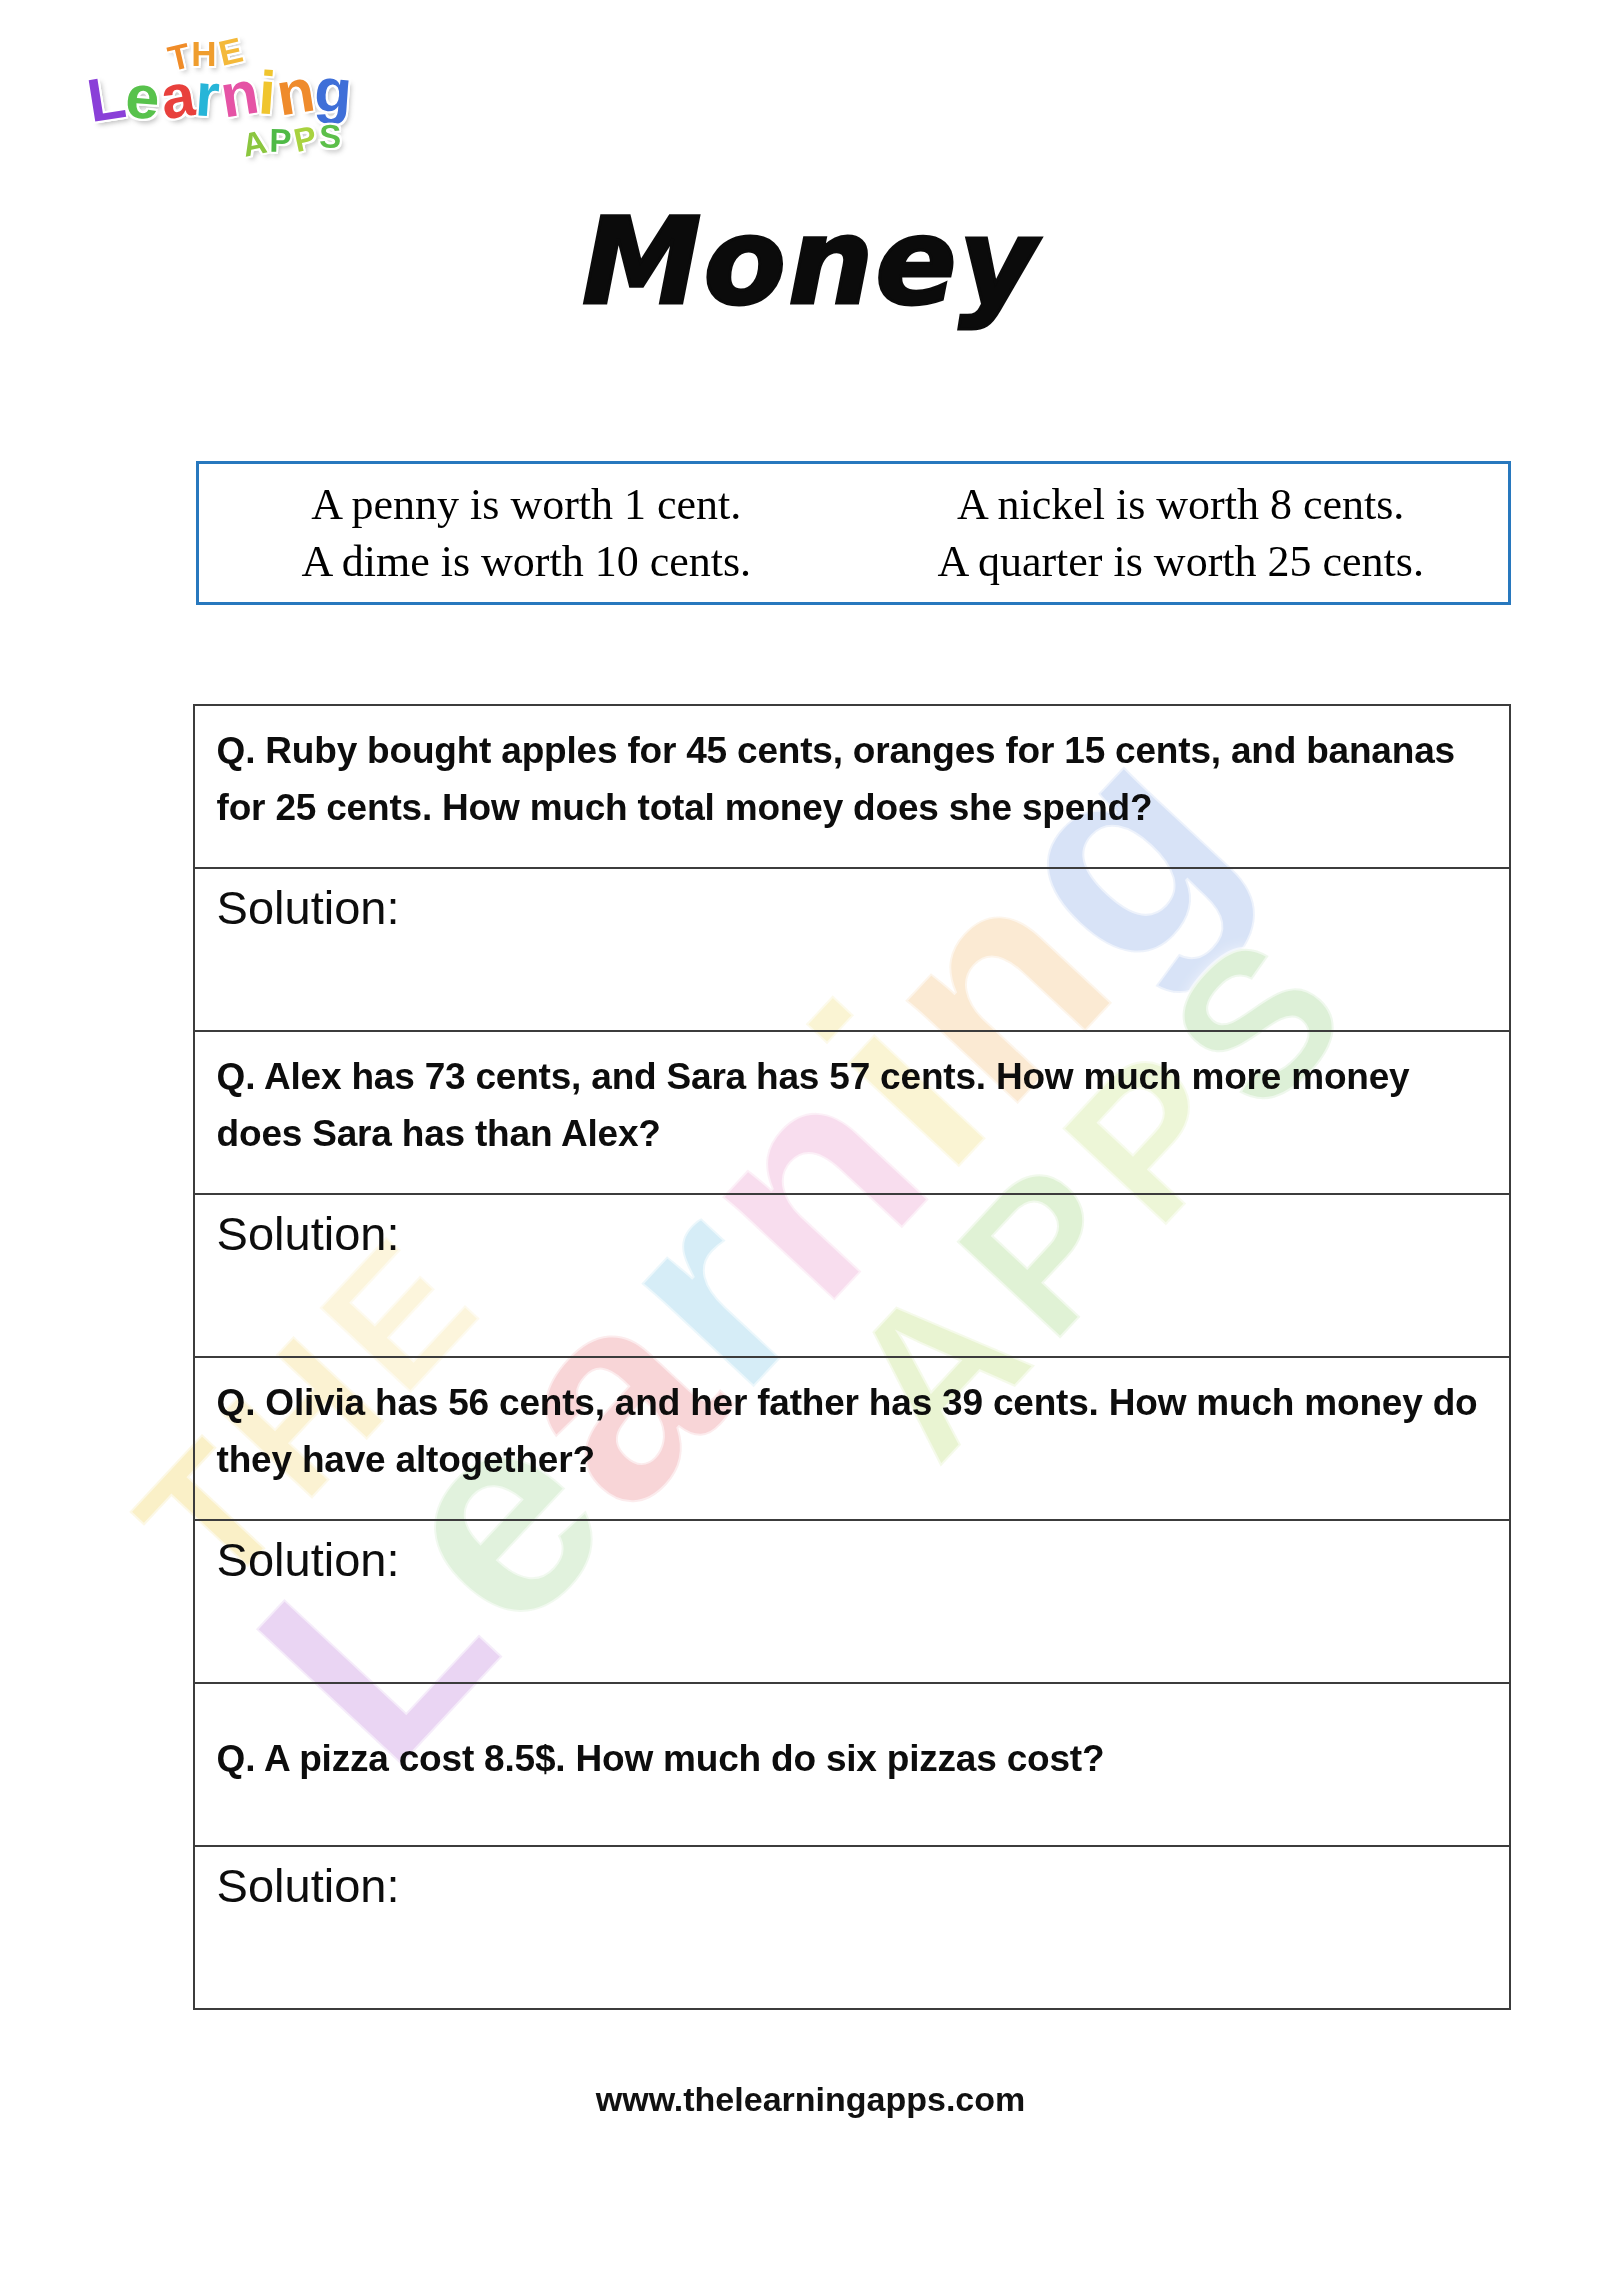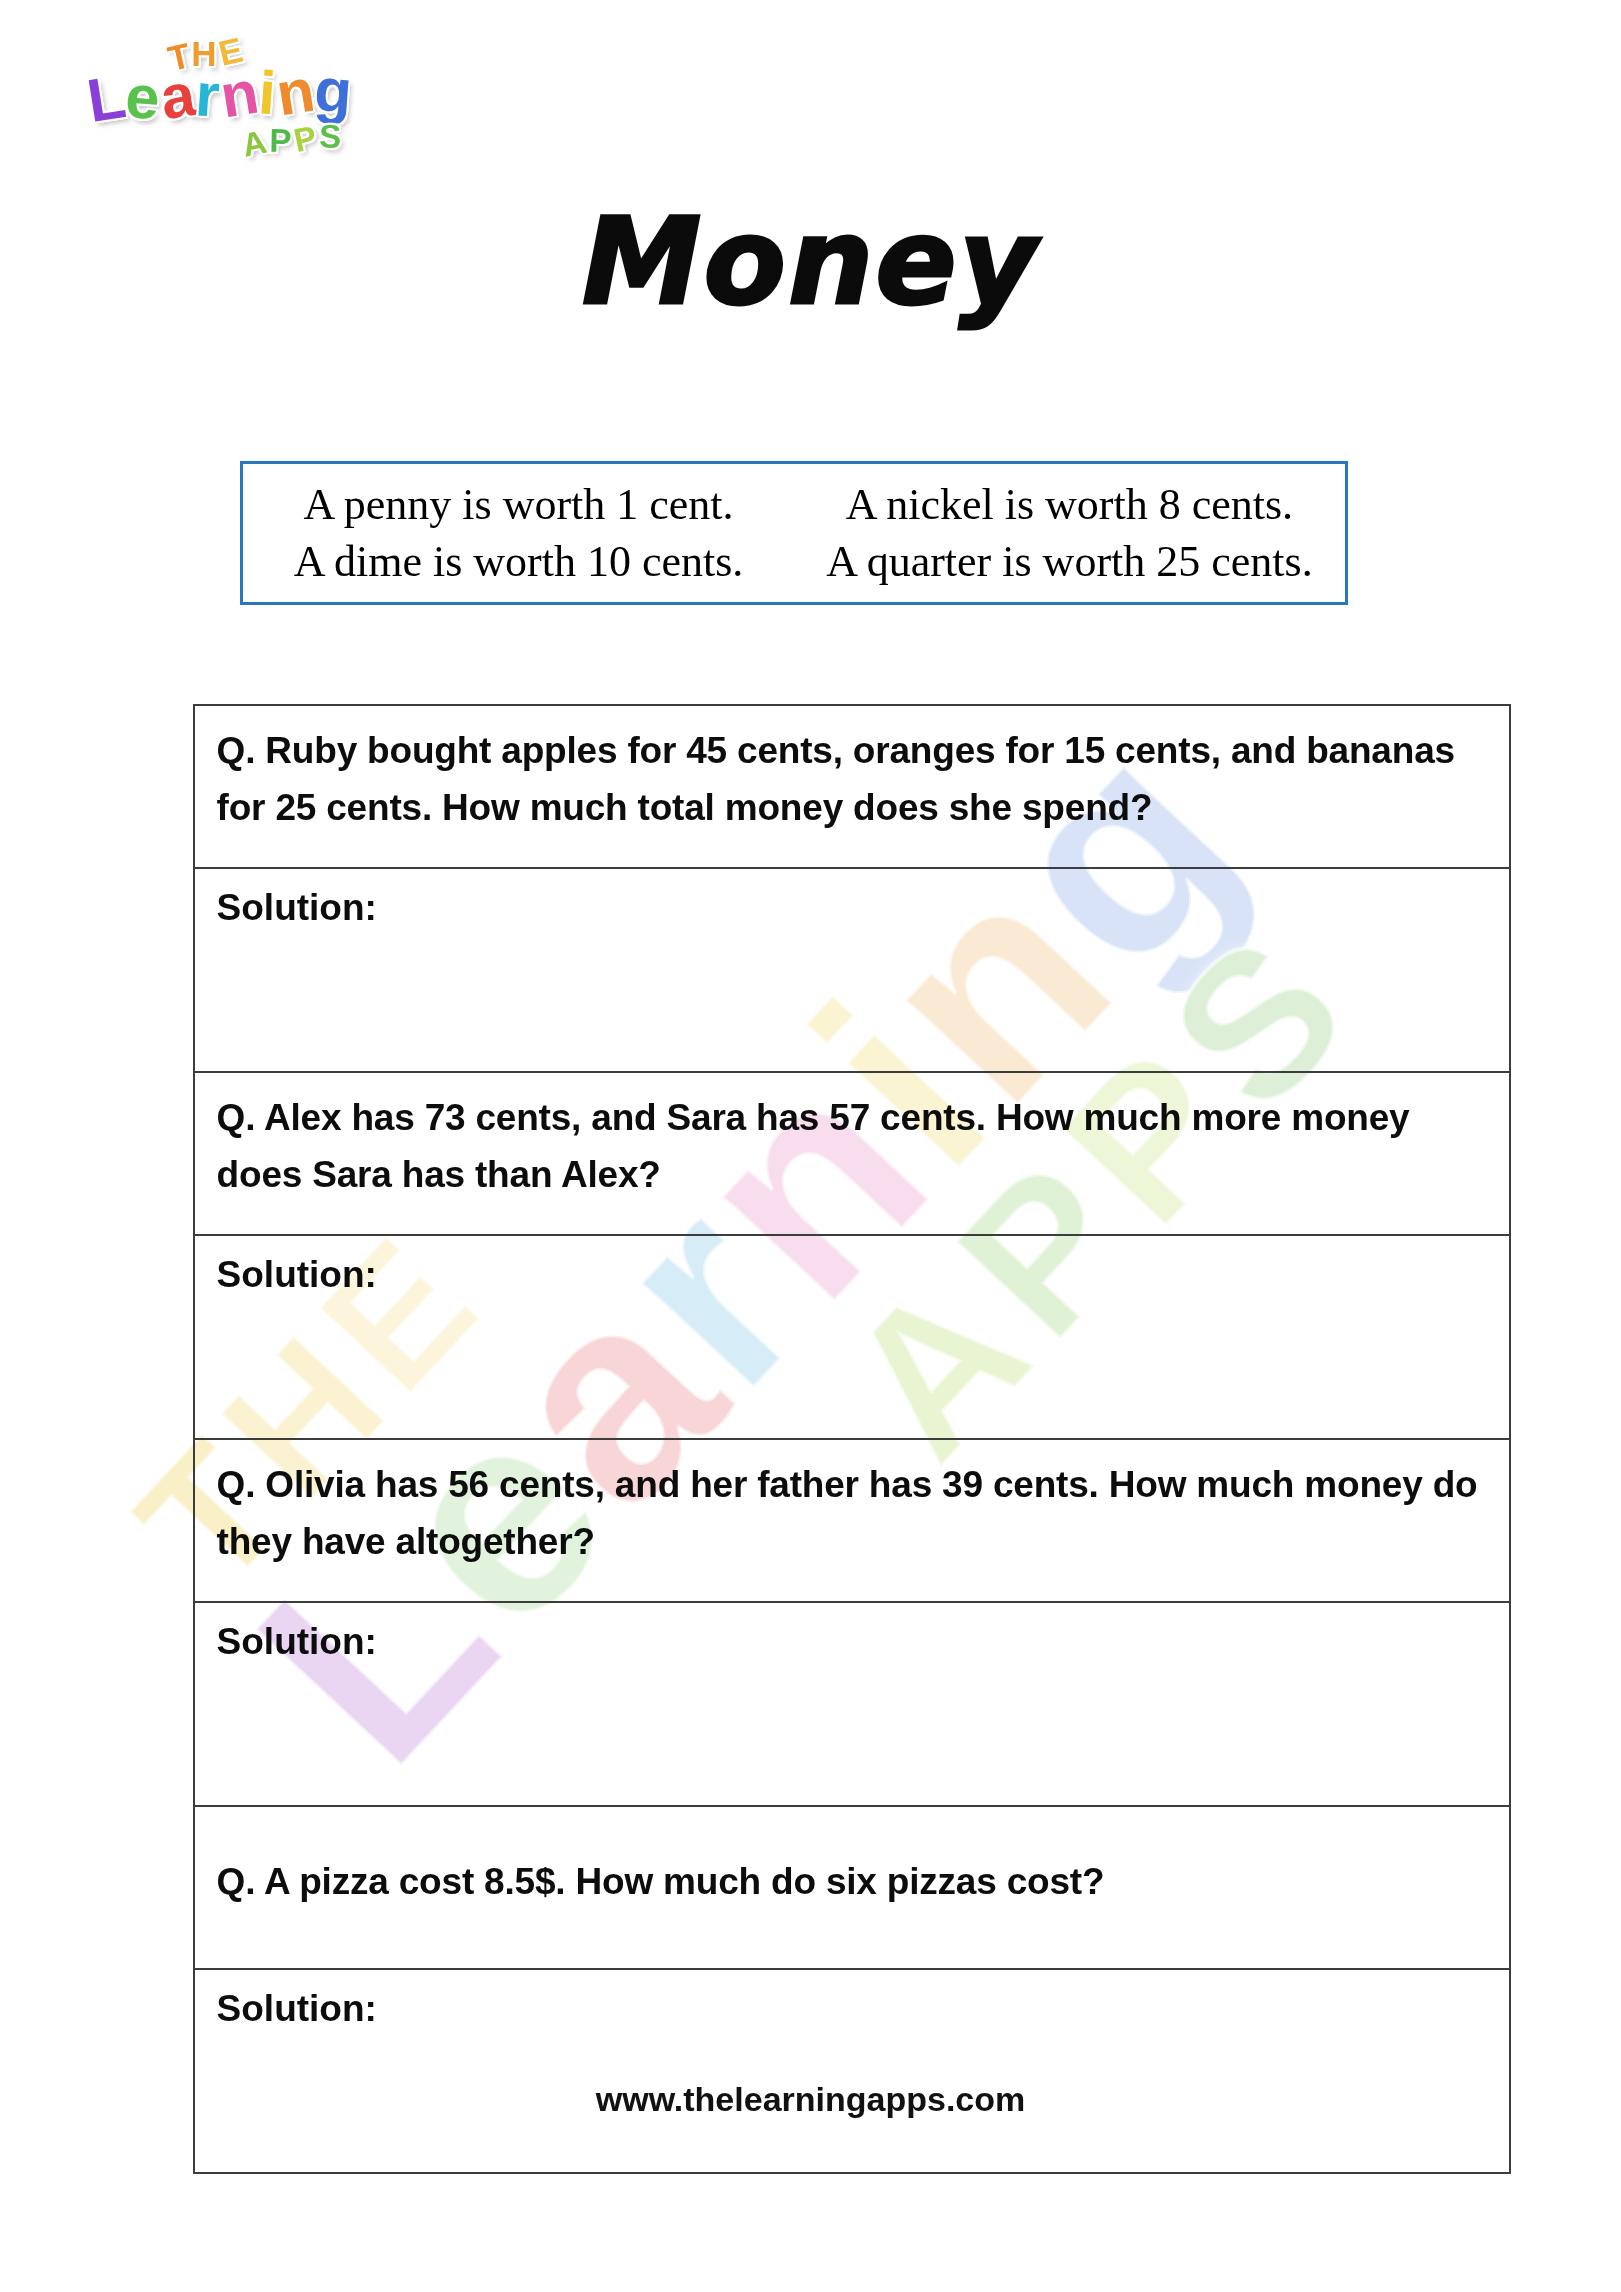--- a/index.html
+++ b/index.html
@@ -43,23 +43,23 @@
     position:absolute;left:0;top:192px;width:100%;
     text-align:center;font-family:"DejaVu Sans",sans-serif;
     font-size:120px;font-weight:bold;color:#0b0b0b;
     -webkit-text-stroke:2.9px #0b0b0b;letter-spacing:2px;z-index:2;font-style:italic;
   }
   .instruction{
     position:absolute;left:196px;top:397px;
     font-family:"Liberation Serif",serif;font-size:54px;color:#000;z-index:2;
   }
   .info-box{
-    position:absolute;left:196px;top:461px;width:1108px;height:144px;
+    position:absolute;left:196px;top:461px;width:1315px;height:144px;
     border:3.9px solid #2878be;box-sizing:border-box;
-    display:flex;z-index:2;background:rgba(255,255,255,.55);margin-left:44px;
+    display:flex;z-index:2;background:rgba(255,255,255,.55);
   }
   .info-col{
     flex:1;text-align:center;
     font-family:"Liberation Serif",serif;font-size:44px;line-height:57px;
     padding-top:11.8px;color:#000;
   }
   
   .worksheet{
     position:absolute;left:193px;top:704px;width:1318px;
     border-collapse:collapse;table-layout:fixed;z-index:2;
@@ -69,23 +69,23 @@
     font-family:"Liberation Sans",sans-serif;
     color:#0d0d0d;background:transparent;
   }
   td.q-cell{
     height:163px;box-sizing:border-box;vertical-align:top;
     padding:15.7px 19.6px 0 21.6px;
     font-size:37px;font-weight:bold;letter-spacing:-0.2px;line-height:57px;margin-top:18px;
   }
   td.q-cell.single-line{vertical-align:middle;padding-top:0;padding-bottom:12px;}
   td.s-cell{
-    height:204px;box-sizing:border-box;vertical-align:top;
+    height:163px;box-sizing:border-box;vertical-align:top;
     padding:13.7px 19.6px 0 21.6px;
-    font-size:37px;font-weight:bold;line-height:49px;
+    font-size:47px;font-weight:normal;line-height:49px;
   }
   
   .footer{
     position:absolute;left:0;top:2080px;width:100%;text-align:center;
     font-family:"Liberation Sans",sans-serif;font-size:34px;font-weight:bold;
     color:#111;z-index:2;
   }
 </style>
 </head>
 <body>

